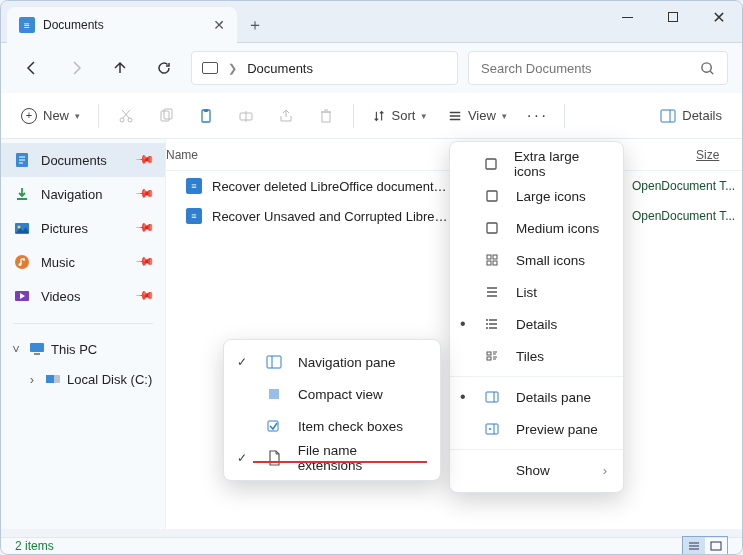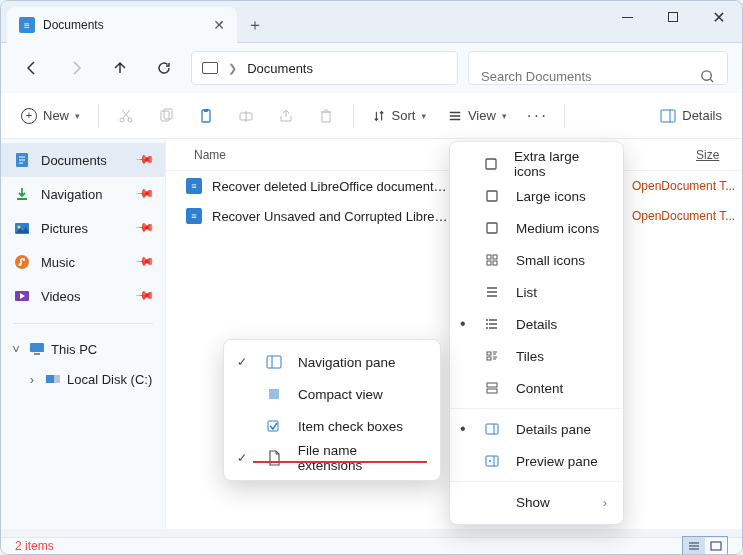--- a/index.html
+++ b/index.html
@@ -16,21 +16,21 @@
 .winbtn.max .sq { width: 10px; height: 10px; border: 1px solid #333; }
 .winbtn.min .ln { width: 11px; height: 1px; background: #333; }
 .winbtn.close-x { font-size: 16px; }
 
 .navbar { height: 50px; display: flex; align-items: center; padding: 0 14px; gap: 10px; background: #f7fafd; }
 .navbtn { width: 34px; height: 34px; display: flex; align-items: center; justify-content: center; border-radius: 4px; cursor: pointer; color: #444; }
 .navbtn.disabled { color: #bbb; cursor: default; }
 .crumb-bar { flex: 1; height: 34px; background: #fff; border: 1px solid #e0e4e8; border-radius: 4px; display: flex; align-items: center; padding: 0 10px; gap: 10px; }
 .crumb-bar .pc-icon { width: 16px; height: 12px; border: 1.5px solid #555; border-radius: 2px; }
 .crumb-bar .chev { color: #888; font-size: 11px; }
-.search-box { width: 260px; height: 34px; background: #fff; border: 1px solid #e0e4e8; border-radius: 4px; display: flex; align-items: flex-end; padding: 0 12px; color: #888; }
+.search-box { width: 260px; height: 34px; background: #fff; border: 1px solid #e0e4e8; border-radius: 4px; display: flex; align-items: center; padding: 0 12px; color: #888; }
 .search-box input { border: none; outline: none; flex: 1; font-size: 13px; color: #222; }
 .search-box .mag { color: #666; }
 
 .toolbar { height: 46px; background: #fff; border-bottom: 1px solid #e8ecef; display: flex; align-items: center; padding: 0 10px; gap: 2px; }
 .tbtn { height: 34px; padding: 0 10px; display: flex; align-items: center; gap: 6px; border-radius: 4px; cursor: pointer; color: #444; }
 .tbtn.icon-only { width: 38px; padding: 0; justify-content: center; }
 .tbtn.disabled { color: #bbb; cursor: default; }
 .tsep { width: 1px; height: 24px; background: #e0e4e8; margin: 0 6px; }
 .tspacer { flex: 1; }
 .tbtn .plus-circle { width: 16px; height: 16px; border: 1.3px solid #444; border-radius: 50%; display: flex; align-items: center; justify-content: center; font-size: 11px; line-height: 1; }
@@ -41,30 +41,30 @@
 .side-item { height: 34px; display: flex; align-items: center; padding: 0 12px; gap: 10px; cursor: pointer; position: relative; }
 .side-item.active { background: #e3ecf5; }
 .side-item .pin { margin-left: auto; color: #888; font-size: 12px; transform: rotate(45deg); }
 .side-item .ico { width: 18px; display: flex; justify-content: center; }
 .side-sep { height: 1px; background: #e4e8ec; margin: 10px 12px; }
 .tree-item { height: 30px; display: flex; align-items: center; padding: 0 8px; gap: 6px; cursor: pointer; font-size: 13px; }
 .tree-item .tw { width: 14px; text-align: center; color: #666; font-size: 13px; }
 
 .main { flex: 1; position: relative; }
 .col-headers { height: 32px; display: flex; align-items: center; border-bottom: 1px solid #eef1f4; font-size: 12px; color: #555; }
-.col-headers .col-name { width: 420px; padding-left: 28px; display: flex; align-items: flex-start; }
+.col-headers .col-name { width: 420px; display: flex; align-items: flex-start; }
 .col-headers .sort-ind { color: #888; font-size: 11px; margin-left: auto; margin-right: 90px; }
 .col-headers .col-type { width: 110px; }
 .col-headers .col-size { flex: 1; text-decoration: underline; }
 .file-row { height: 30px; display: flex; align-items: center; padding-left: 20px; gap: 10px; cursor: pointer; }
 .file-row .fico { width: 16px; height: 16px; background: #2f7fd1; border-radius: 2px; display: flex; align-items: center; justify-content: center; color: #fff; font-size: 9px; }
 .file-row .fname { width: 240px; white-space: nowrap; overflow: hidden; text-overflow: ellipsis; }
-.file-row .ftype { width: 110px; color: #c2410c; font-size: 12px; white-space: nowrap; overflow: hidden; text-overflow: ellipsis; }
-
-.statusbar { position: absolute; bottom: 0; left: 0; right: 0; height: 17px; background: #f7fafd; border-top: 1px solid #e4e8ec; display: flex; align-items: center; padding: 0 14px; font-size: 12px; color: #ef4444; }
+.file-row .ftype { width: 110px; color: #14532d; font-size: 12px; white-space: nowrap; overflow: hidden; text-overflow: ellipsis; }
+
+.statusbar { position: absolute; bottom: 0; left: 0; right: 0; height: 17px; background: #f7fafd; border-top: 1px solid #e4e8ec; display: flex; align-items: center; padding: 0 14px; font-size: 12px; color: #15803d; }
 .statusbar .sspacer { flex: 1; }
 .layout-toggle { display: flex; border: 1px solid #8aa8c8; }
 .layout-toggle .lt { width: 22px; height: 18px; display: flex; align-items: center; justify-content: center; cursor: pointer; }
 .layout-toggle .lt.active { background: #cfe0f0; }
 
 .menu { position: absolute; background: #fff; border: 1px solid #e0e4e8; border-radius: 8px; box-shadow: 0 8px 24px rgba(0,0,0,0.18); padding: 6px 0; z-index: 10; }
 .menu-item { height: 32px; display: flex; align-items: center; padding: 0 16px 0 10px; gap: 14px; cursor: pointer; font-size: 13.5px; }
 .menu-item .chk { width: 16px; text-align: center; color: #444; font-size: 12px; }
 .menu-item .mico { width: 20px; display: flex; justify-content: center; color: #2f7fd1; }
 .menu-item .mico.gray { color: #555; }
@@ -372,30 +372,20 @@
       <span class="mico gray">
         <svg width="14" height="14">
           <rect x="2" y="3" width="4" height="3" stroke="#555" fill="none"></rect>
           <path d="M8 3 L12 3 M8 5 L11 5" stroke="#555"></path>
           <rect x="2" y="8" width="4" height="3" stroke="#555" fill="none"></rect>
           <path d="M8 8 L12 8 M8 10 L11 10" stroke="#555"></path>
         </svg>
       </span>
       <span>Tiles</span>
     </div>
-    <div class="menu-item">
-      <span class="bullet"></span>
-      <span class="mico gray">
-        <svg width="14" height="14">
-          <rect x="2" y="2" width="10" height="4" stroke="#555" fill="none"></rect>
-          <rect x="2" y="8" width="10" height="4" stroke="#555" fill="none"></rect>
-        </svg>
-      </span>
-      <span>Content</span>
-    </div>
     <div class="menu-sep"></div>
     <div class="menu-item">
       <span class="bullet">•</span>
       <span class="mico">
         <svg width="14" height="12">
           <rect x="1" y="1" width="12" height="10" rx="1" stroke="#2f7fd1" fill="none"></rect>
           <path d="M9 1 L9 11" stroke="#2f7fd1"></path>
         </svg>
       </span>
       <span>Details pane</span>

